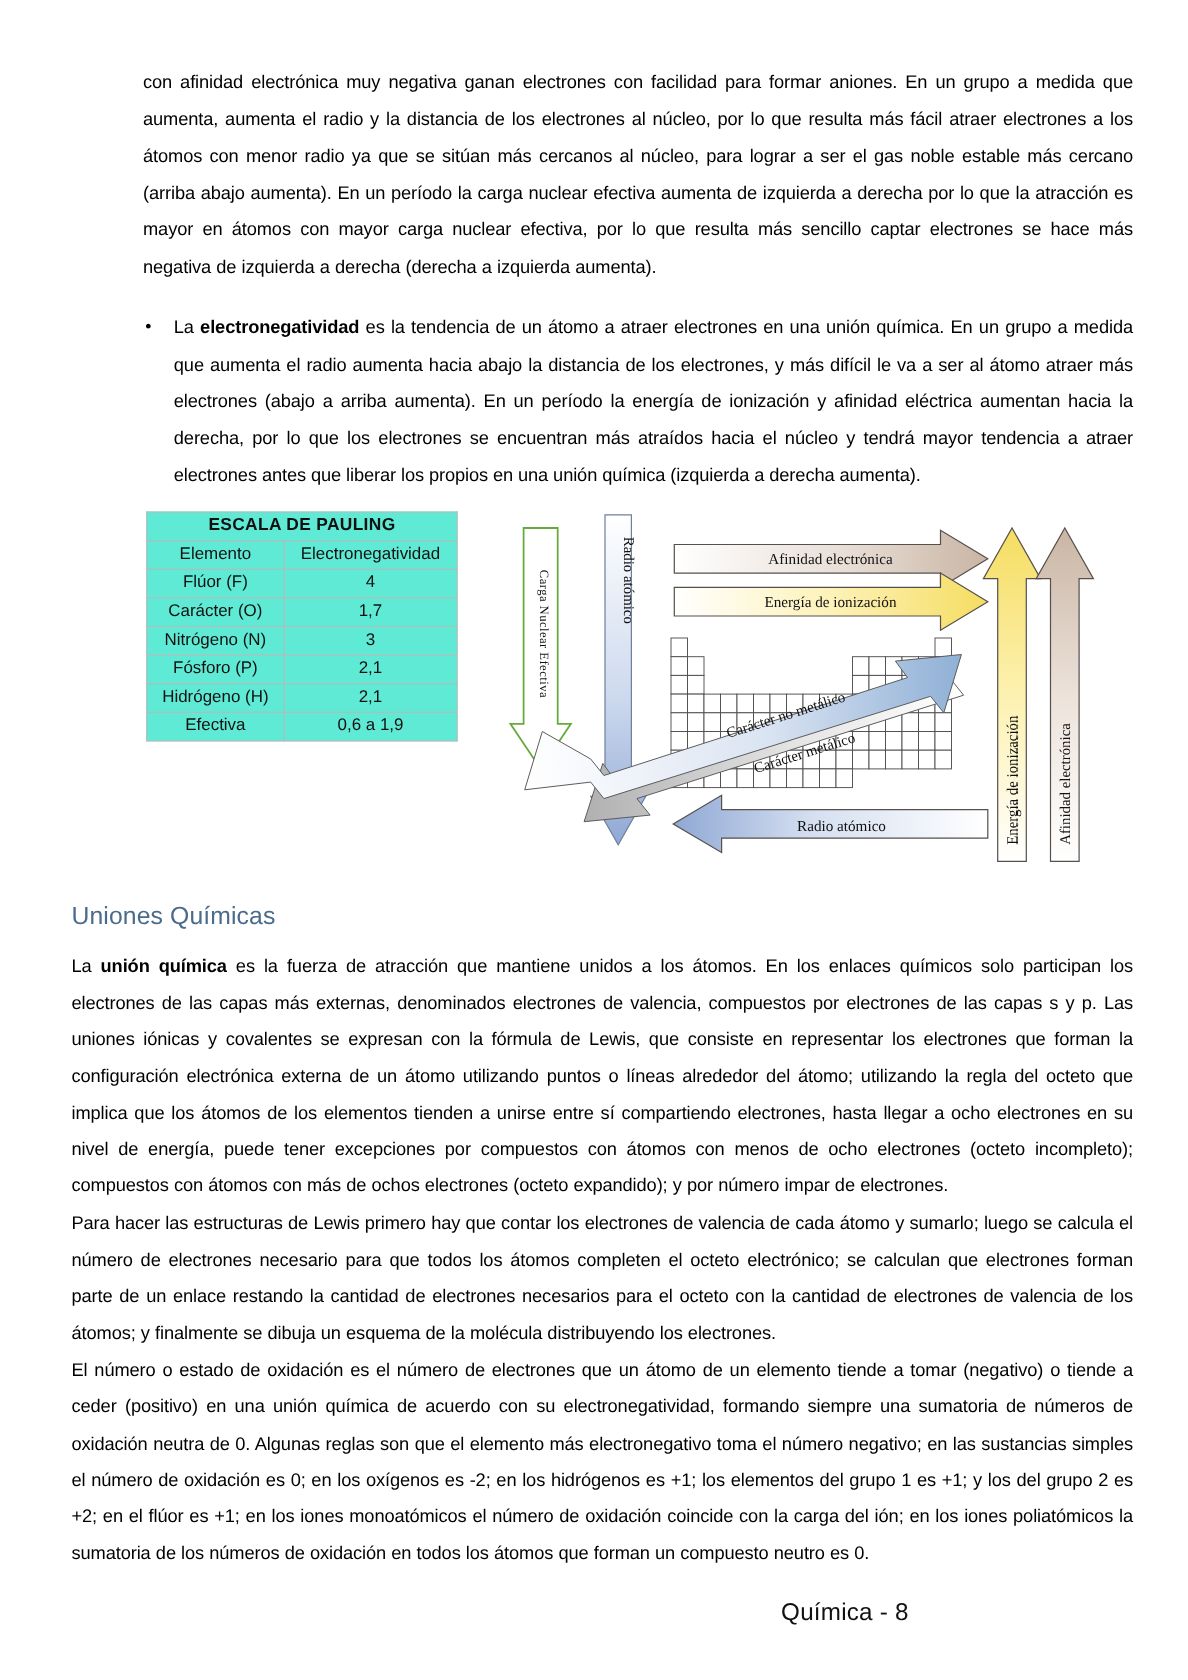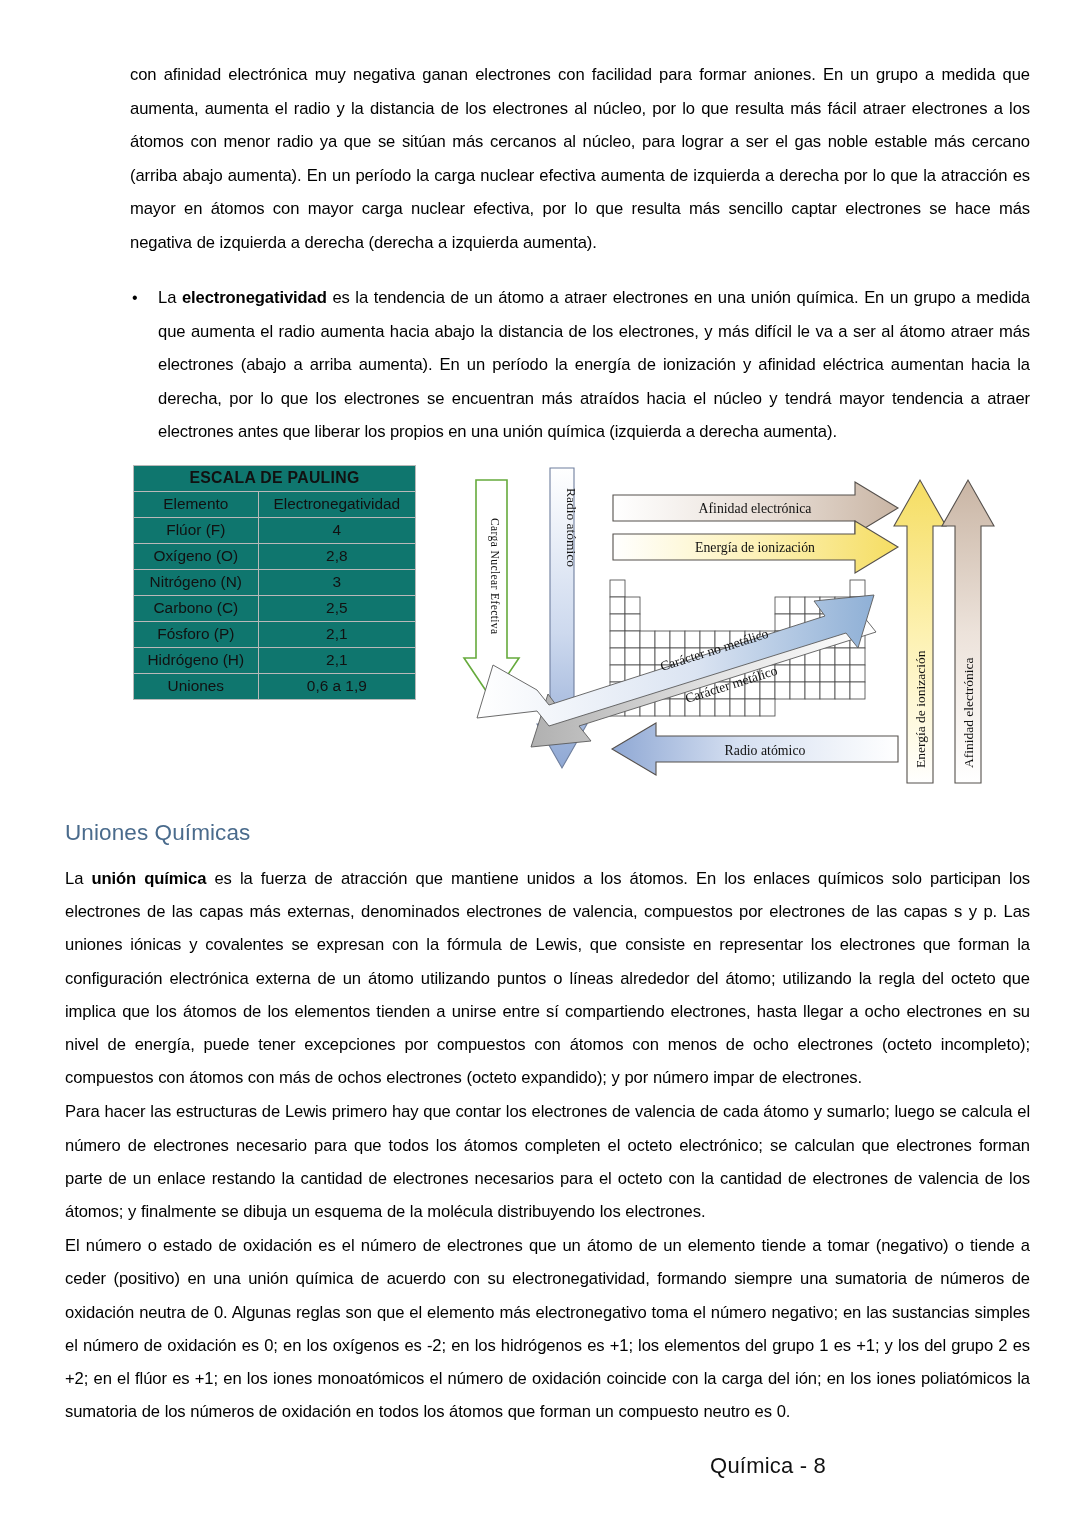--- a/index.html
+++ b/index.html
@@ -69,21 +69,21 @@
     height: 350px;
   }
 
   
   .pauling-table {
     position: absolute;
     left: 133px;
     top: 7px;
     width: 283px;
     border-collapse: collapse;
-    background: #0f766e;
+    background: #5eead4;
   }
   .pauling-table td, .pauling-table th {
     border: 1px solid #b9b9b9;
     font-size: 15.4px;
     line-height: 18px;
     padding: 3px 4px 4px 4px;
     text-align: center;
     font-weight: normal;
     color: #111;
     height: 17px;
@@ -164,41 +164,37 @@
         </tr>
         <tr>
           <td class="col-el">Elemento</td>
           <td class="col-en">Electronegatividad</td>
         </tr>
         <tr>
           <td>Flúor (F)</td>
           <td>4</td>
         </tr>
         <tr>
-          <td>Oxígeno (O)</td>
-          <td>2,8</td>
+          <td>Carácter (O)</td>
+          <td>1,7</td>
         </tr>
         <tr>
           <td>Nitrógeno (N)</td>
           <td>3</td>
         </tr>
         <tr>
-          <td>Carbono (C)</td>
-          <td>2,5</td>
-        </tr>
-        <tr>
           <td>Fósforo (P)</td>
           <td>2,1</td>
         </tr>
         <tr>
           <td>Hidrógeno (H)</td>
           <td>2,1</td>
         </tr>
         <tr>
-          <td>Uniones</td>
+          <td>Efectiva</td>
           <td>0,6 a 1,9</td>
         </tr>
       </tbody>
     </table>
 
     <div class="trend-diagram">
       <svg width="545" height="330" viewBox="0 0 545 330" xmlns="http://www.w3.org/2000/svg">
         <defs>
           <linearGradient id="gBlueDown" x1="0" y1="0" x2="0" y2="1">
             <stop offset="0%" stop-color="#ffffff"></stop>

